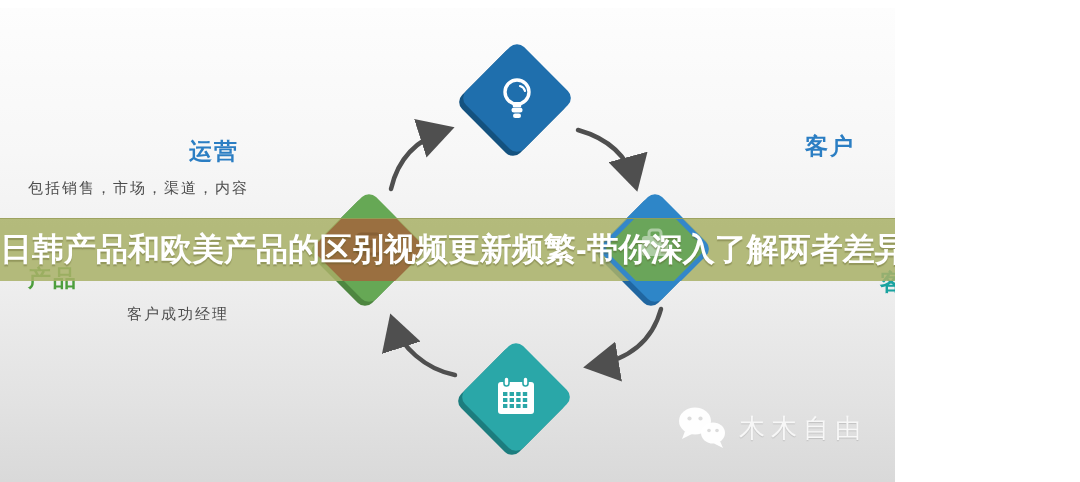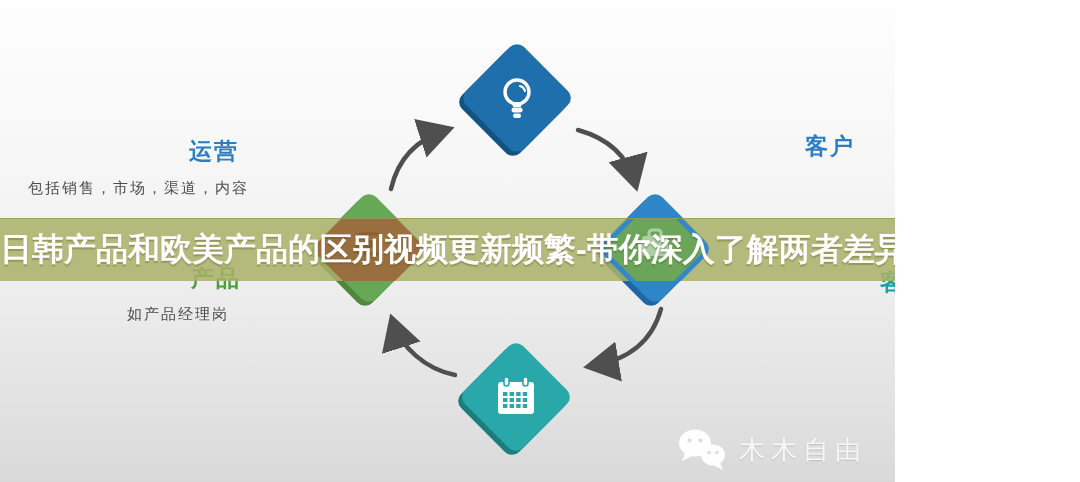--- a/index.html
+++ b/index.html
@@ -23,21 +23,21 @@
   .d-icon{transform:rotate(-45deg);display:block;}
   
   .tblock{position:absolute;z-index:3;}
   .h-label{font-weight:bold;font-size:23px;letter-spacing:2px;line-height:1.1;}
   .h-blue{color:#2b7ec3;} .h-green{color:#4c9e3c;} .h-teal{color:#19a3a0;text-align:center;}
   .desc{font-size:15px;color:#4d4d4d;letter-spacing:2px;line-height:21px;text-align:center;}
   .blk-operations{left:28px;top:131px;width:219px;}
   .blk-operations .h-label{text-align:right;padding-right:8px;margin-bottom:13px;}
   .blk-operations .desc{white-space:nowrap;}
   .blk-product{left:28px;top:258px;width:219px;}
-  .blk-product .h-label{text-align:right;padding-right:6px;margin-bottom:12px;}
+  .blk-product .h-label{text-align:left;padding-right:6px;margin-bottom:12px;}
   .blk-product .desc{text-align:right;padding-right:18px;white-space:nowrap;}
   .blk-customer{left:805px;top:126px;width:250px;}
   .blk-customer .h-label{margin-bottom:8px;}
   .blk-customer-success{left:805px;top:262px;width:250px;}
   .blk-customer-success .h-label{margin-bottom:10px;}
   .blk-customer-success .desc{line-height:23px;}
   
   .banner{
     position:absolute;left:0;top:210px;width:1080px;height:62px;z-index:4;
     background:rgba(169,177,104,0.86);
@@ -49,21 +49,21 @@
   .x-right{left:614px;background:#6aa55a;border:5px solid #3487c9;box-sizing:border-box;}
   .x-icon{position:absolute;top:8px;opacity:.45;}
   .x-icon-left{left:352px;opacity:.3;}
   .x-icon-right{left:638px;}
   .banner-title{
     position:absolute;left:0;top:50%;transform:translateY(-50%);width:100%;
     color:#ffffff;font-size:32px;font-weight:800;letter-spacing:0;
     text-shadow:0 2px 1px rgba(85,85,35,0.35);white-space:nowrap;
   }
   
-  .watermark{position:absolute;right:28px;bottom:18px;z-index:5;display:flex;align-items:center;}
+  .watermark{position:absolute;right:28px;bottom:40px;z-index:5;display:flex;align-items:center;}
   .wm-text{
     color:#f7f7f7;font-size:26px;letter-spacing:6px;margin-left:12px;
     text-shadow:0 1px 1px rgba(0,0,0,0.14);
   }
 </style>
 </head>
 <body>
 
 <div class="stage">
 
@@ -129,21 +129,21 @@
     <div class="d-face"></div>
   </div>
 
   <div class="tblock blk-operations">
     <div class="h-label h-blue">运营</div>
     <div class="desc">包括销售，市场，渠道，内容</div>
   </div>
 
   <div class="tblock blk-product">
     <div class="h-label h-green">产品</div>
-    <div class="desc">如产品经理岗</div>
+    <div class="desc">客户成功经理</div>
   </div>
 
   <div class="tblock blk-customer">
     <div class="h-label h-blue">客户</div>
   </div>
 
   <div class="tblock blk-customer-success">
     <div class="h-label h-teal">客户成功</div>
   </div>
 

